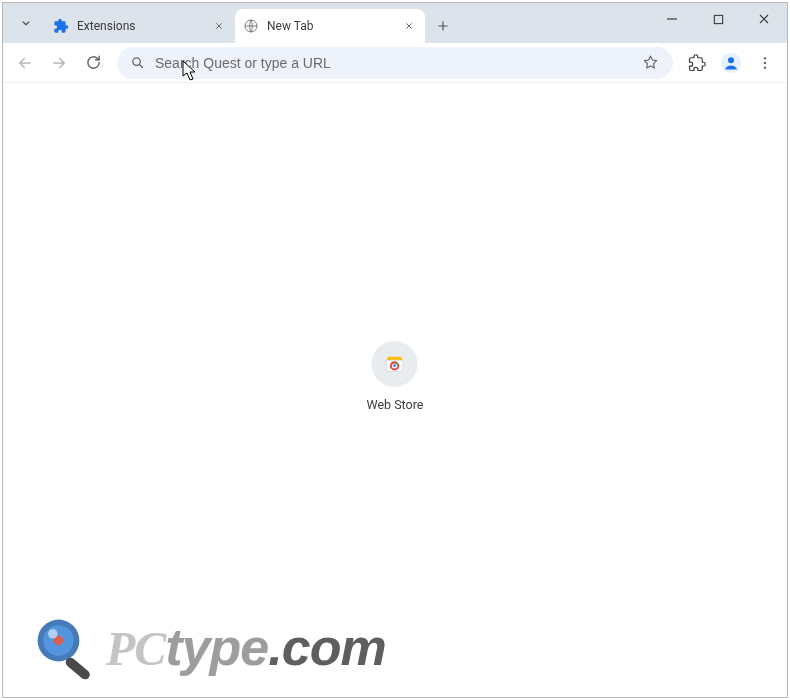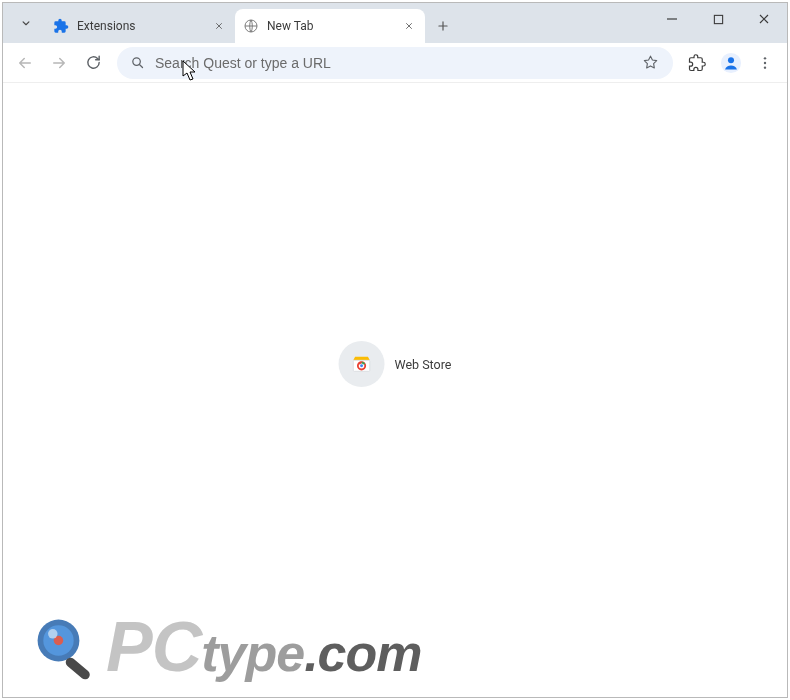--- a/index.html
+++ b/index.html
@@ -128,21 +128,21 @@
     position:relative;
     display:flex;
     align-items:center;
     justify-content:center;
   }
   .shortcut {
     position:absolute;
     top: 258px;
     left: 50%;
     transform: translateX(-50%);
-    display:flex; flex-direction:row; align-items:center;
+    display:flex; flex-direction:column; align-items:center;
     gap: 10px;
     cursor:pointer;
   }
   .shortcut-tile {
     width: 46px; height: 46px;
     background:#e9ecef;
     border-radius:50%;
     display:flex; align-items:center; justify-content:center;
   }
   .shortcut-label { font-size: 12.5px; color:#3c3c3c; }
@@ -168,21 +168,21 @@
   .mag {
     width: 70px; height: 70px; position:relative;
   }
   .pcrisk-text {
     display:flex; align-items:baseline;
     font-family: Arial, sans-serif;
     font-style: italic;
     font-weight: 800;
     letter-spacing: -1px;
   }
-  .seg1 { font-size: 70px; color:#b8b8b8; line-height:1; }
+  .seg1 { font-size: 48px; color:#b8b8b8; line-height:1;font-family:Liberation Serif, serif; }
   .seg2 { font-size: 52px; color:#888888; line-height:1; }
   .seg3 { font-size: 52px; color:#3b3b3b; line-height:1;font-style:italic; }
 </style>
 </head>
 <body>
 
 <div class="window-frame">
 
   <div class="titlebar">
     <div class="search-tabs-btn">

